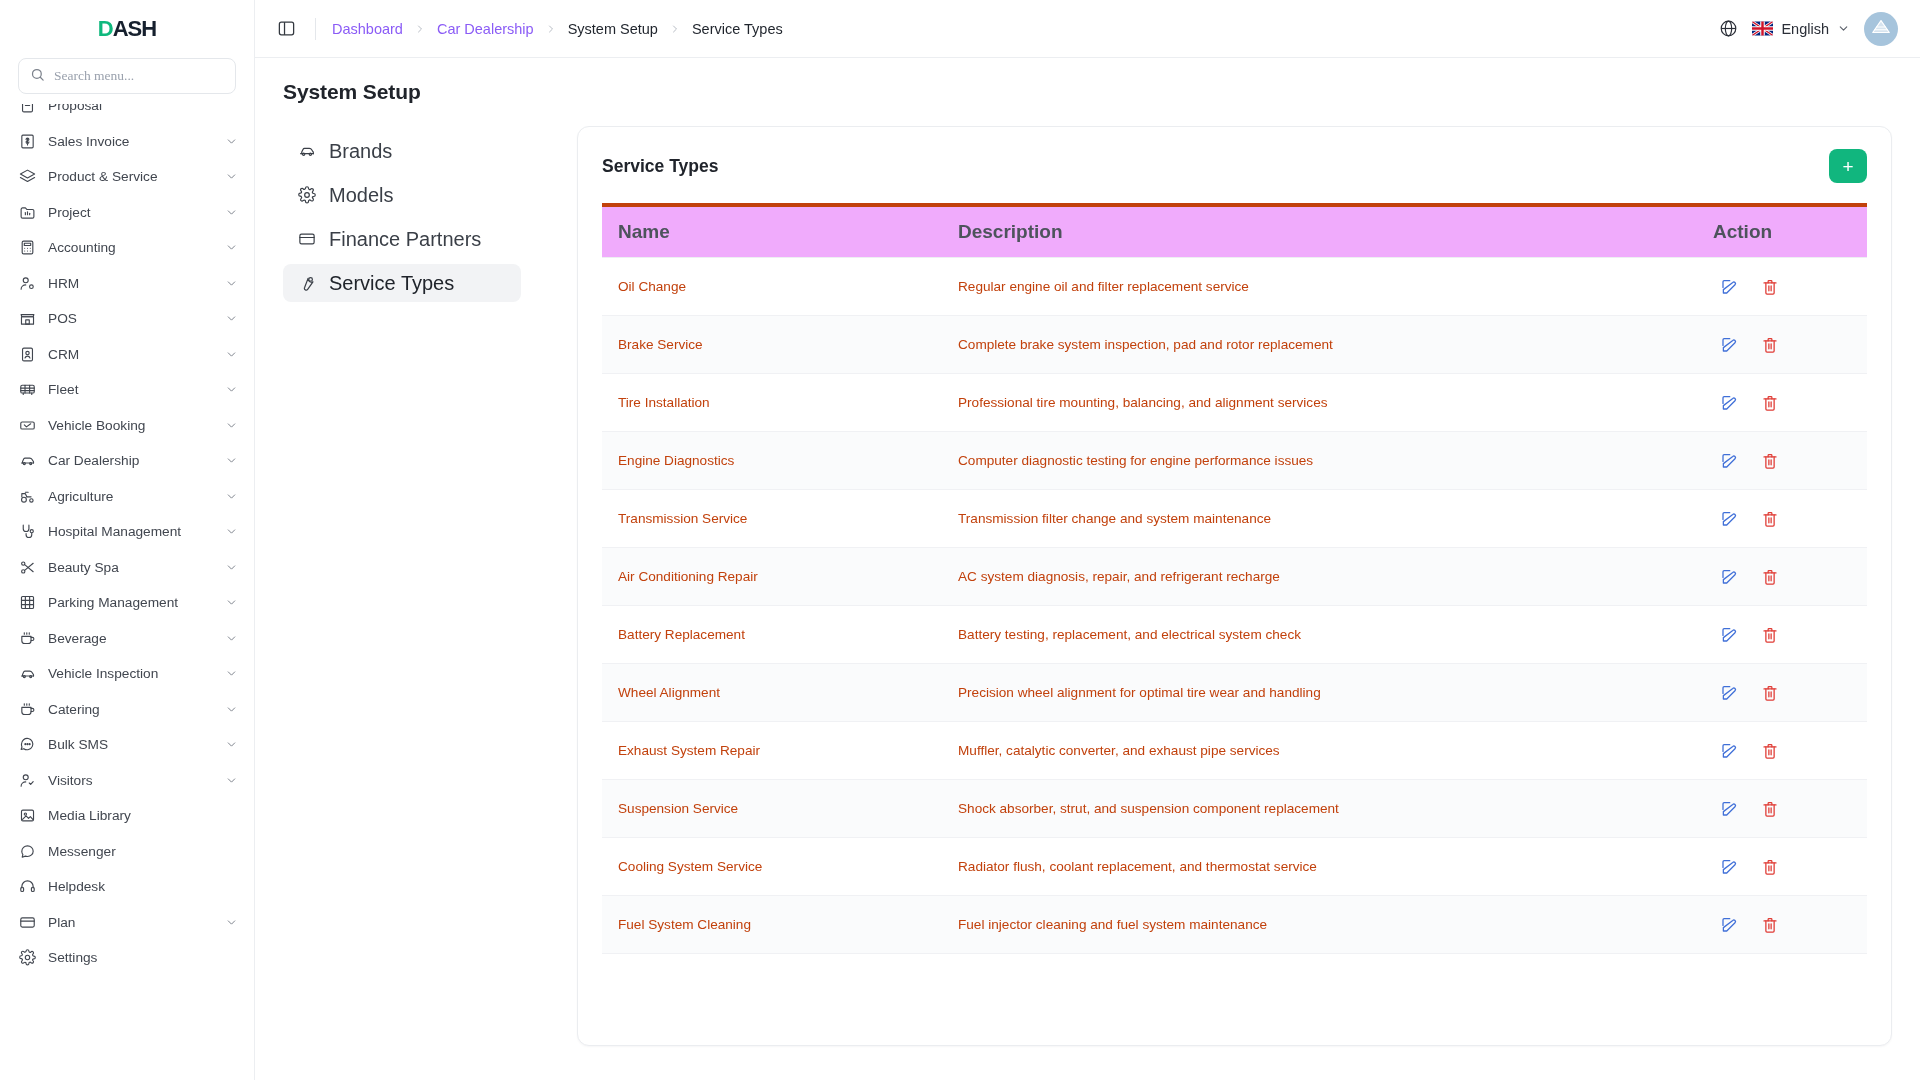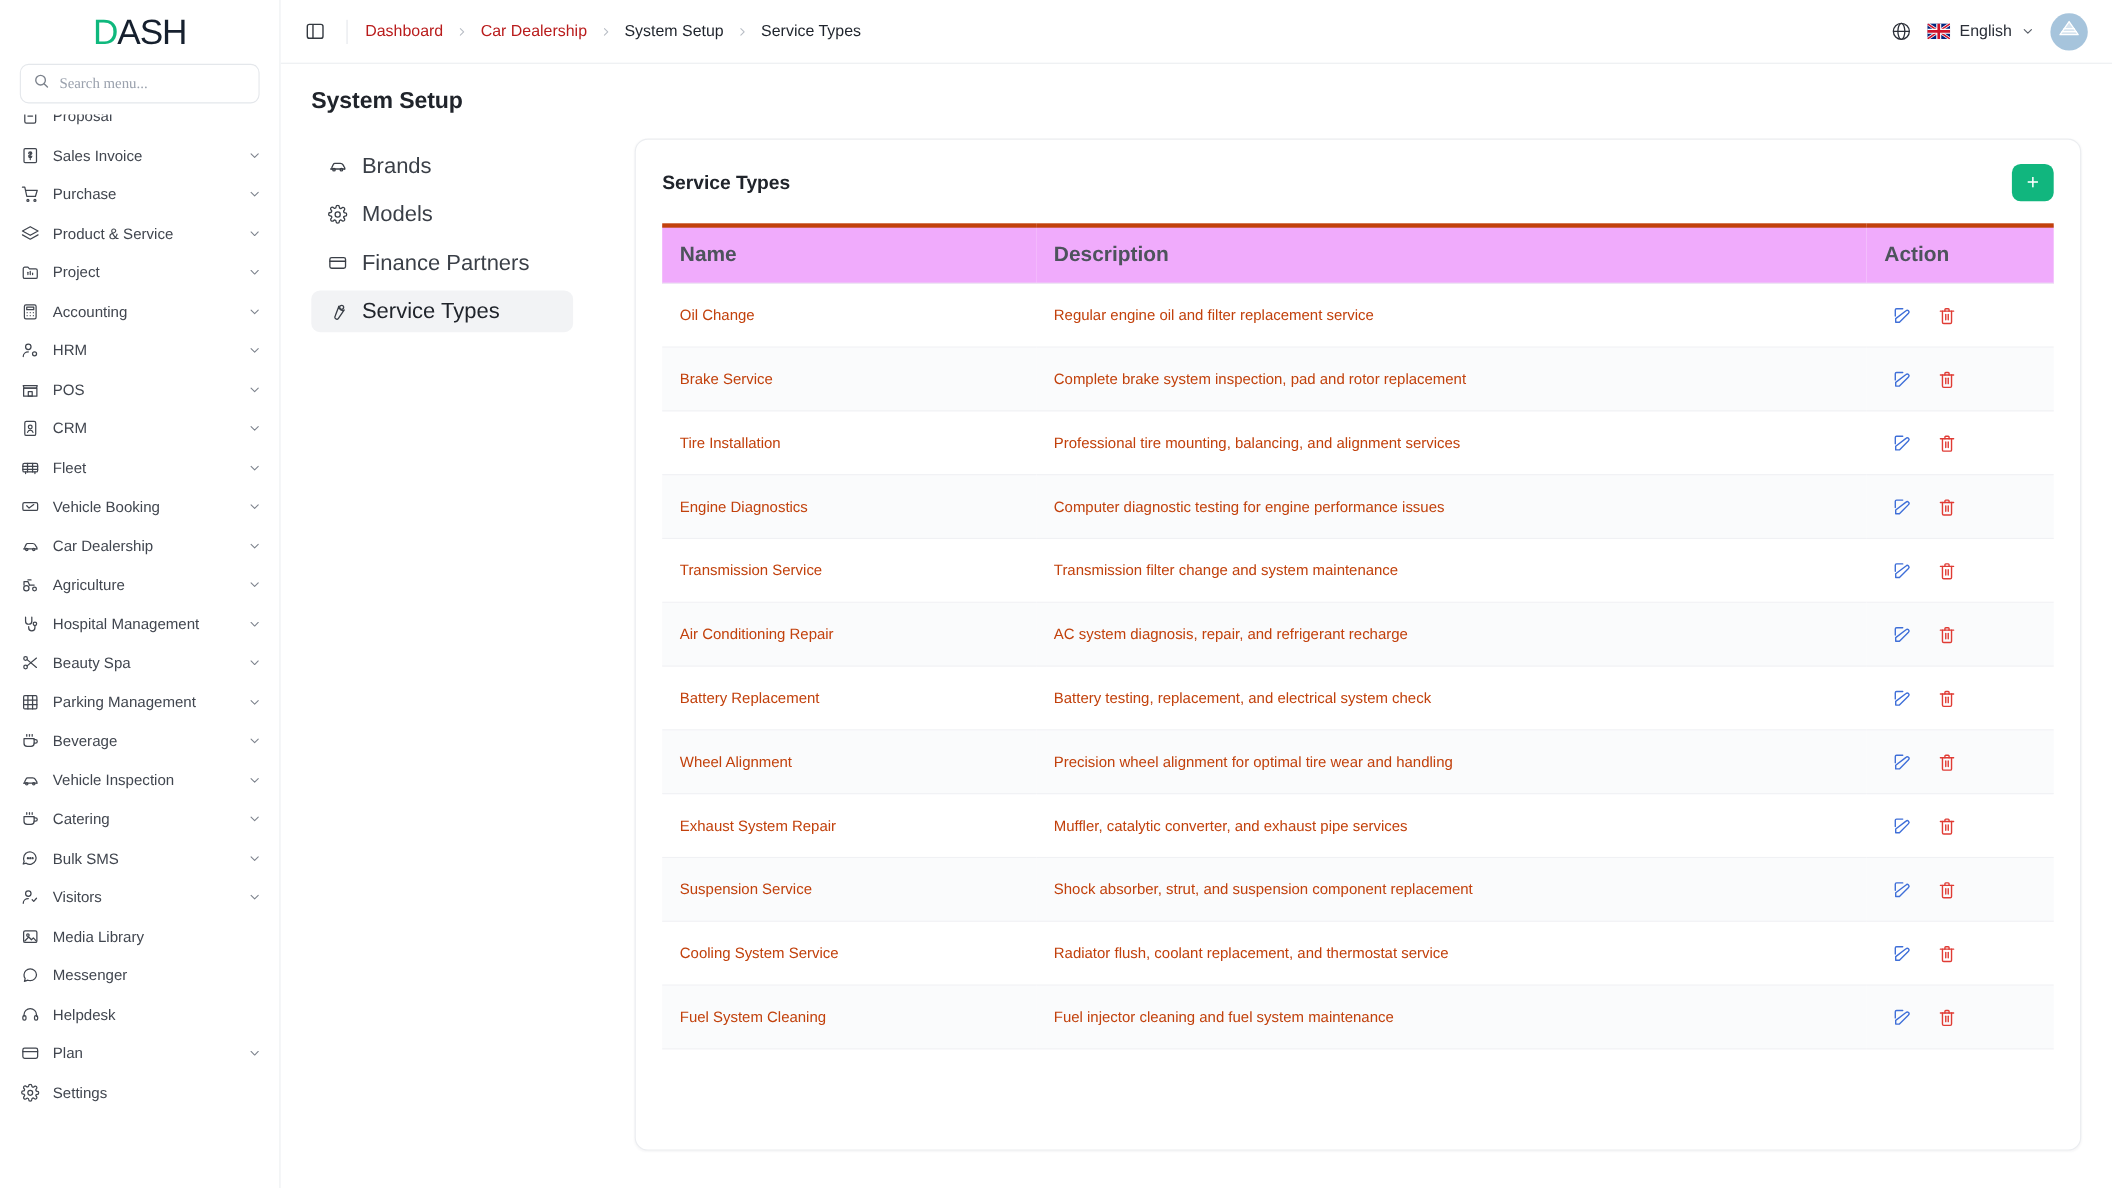--- a/index.html
+++ b/index.html
@@ -12,21 +12,21 @@
   }
   .app { display: flex; width: 1920px; height: 1080px; }
 
   
   .sidebar {
     width: 255px; height: 1080px; flex: 0 0 255px;
     background: #ffffff; border-right: 1px solid #eceef1;
     display: flex; flex-direction: column; position: relative; overflow: hidden;
   }
   .brand { height: 58px; display: flex; align-items: center; justify-content: center; }
-  .brand-logo { font-size: 32px; font-weight: 400; letter-spacing: -1px; line-height: 1; }
+  .brand-logo { font-size: 22px; font-weight: 700; letter-spacing: -1px; line-height: 1; }
   .brand-logo .d { color: #0fb87d; }
   .brand-logo .rest { color: #16202e; }
 
   .search-wrap { padding: 0 18px 10px 18px; }
   .search-box {
     display: flex; align-items: center; gap: 9px;
     height: 36px; border: 1px solid #e4e7eb; border-radius: 8px;
     padding: 0 11px; background: #fff;
   }
   .search-box input {
@@ -53,21 +53,21 @@
 
   .topbar {
     height: 58px; flex: 0 0 58px; border-bottom: 1px solid #eceef1;
     display: flex; align-items: center; padding: 0 22px 0 18px; gap: 0;
     background: #fff;
   }
   .panel-btn { width: 26px; height: 26px; display: flex; align-items: center; justify-content: center; color: #33383f; cursor: pointer; }
   .panel-btn svg { width: 19px; height: 19px; stroke: currentColor; fill: none; stroke-width: 1.6; }
   .tb-div { width: 1px; height: 22px; background: #e4e7eb; margin: 0 16px; }
   .crumbs { display: flex; align-items: center; gap: 11px; font-size: 14.5px; }
-  .crumb { color: #b91c1c; cursor: pointer; white-space: nowrap; }
+  .crumb { color: #8b5cf6; cursor: pointer; white-space: nowrap; }
   .crumb.active { color: #1f242c; }
   .crumb-sep { color: #b8bdc5; font-size: 13px; display: flex; align-items: center; }
   .crumb-sep svg { width: 12px; height: 12px; stroke: currentColor; fill: none; stroke-width: 2; stroke-linecap: round; stroke-linejoin: round; }
   .tb-right { margin-left: auto; display: flex; align-items: center; gap: 14px; }
   .globe-ico { width: 19px; height: 19px; color: #2b2f38; }
   .globe-ico svg { width: 19px; height: 19px; stroke: currentColor; fill: none; stroke-width: 1.5; }
   .lang { display: flex; align-items: center; gap: 8px; cursor: pointer; font-size: 14.5px; color: #2b2f38; }
   .flag { width: 21px; height: 15px; border-radius: 2px; overflow: hidden; position: relative; flex: 0 0 21px; }
   .lang-chev { width: 13px; height: 13px; color: #5a606a; }
   .lang-chev svg { width: 13px; height: 13px; stroke: currentColor; fill: none; stroke-width: 2; stroke-linecap: round; stroke-linejoin: round; }
@@ -162,33 +162,20 @@
             <span class="ni-label">Proposal</span>
           </div>
           <div class="nav-item">
             <span class="nav-ico">
               <svg viewBox="0 0 24 24">
                 <rect x="4" y="3" width="16" height="18" rx="1.5"></rect>
                 <path d="M12 7v10M10 9.2a2 2 0 0 1 4 0c0 2.2-4 1-4 3.4a2 2 0 0 0 4 0"></path>
               </svg>
             </span>
             <span class="ni-label">Sales Invoice</span>
-            <span class="chev"><svg viewBox="0 0 24 24">
-                <polyline points="6 9 12 15 18 9"></polyline>
-              </svg></span>
-          </div>
-          <div class="nav-item">
-            <span class="nav-ico">
-              <svg viewBox="0 0 24 24">
-                <circle cx="9" cy="20" r="1.3"></circle>
-                <circle cx="18" cy="20" r="1.3"></circle>
-                <path d="M2 3h3l2.6 12h11L21 7H6"></path>
-              </svg>
-            </span>
-            <span class="ni-label">Purchase</span>
             <span class="chev"><svg viewBox="0 0 24 24">
                 <polyline points="6 9 12 15 18 9"></polyline>
               </svg></span>
           </div>
           <div class="nav-item">
             <span class="nav-ico">
               <svg viewBox="0 0 24 24">
                 <polygon points="12 3 22 8.5 12 14 2 8.5 12 3"></polygon>
                 <polyline points="2 13.5 12 19 22 13.5"></polyline>
               </svg>

